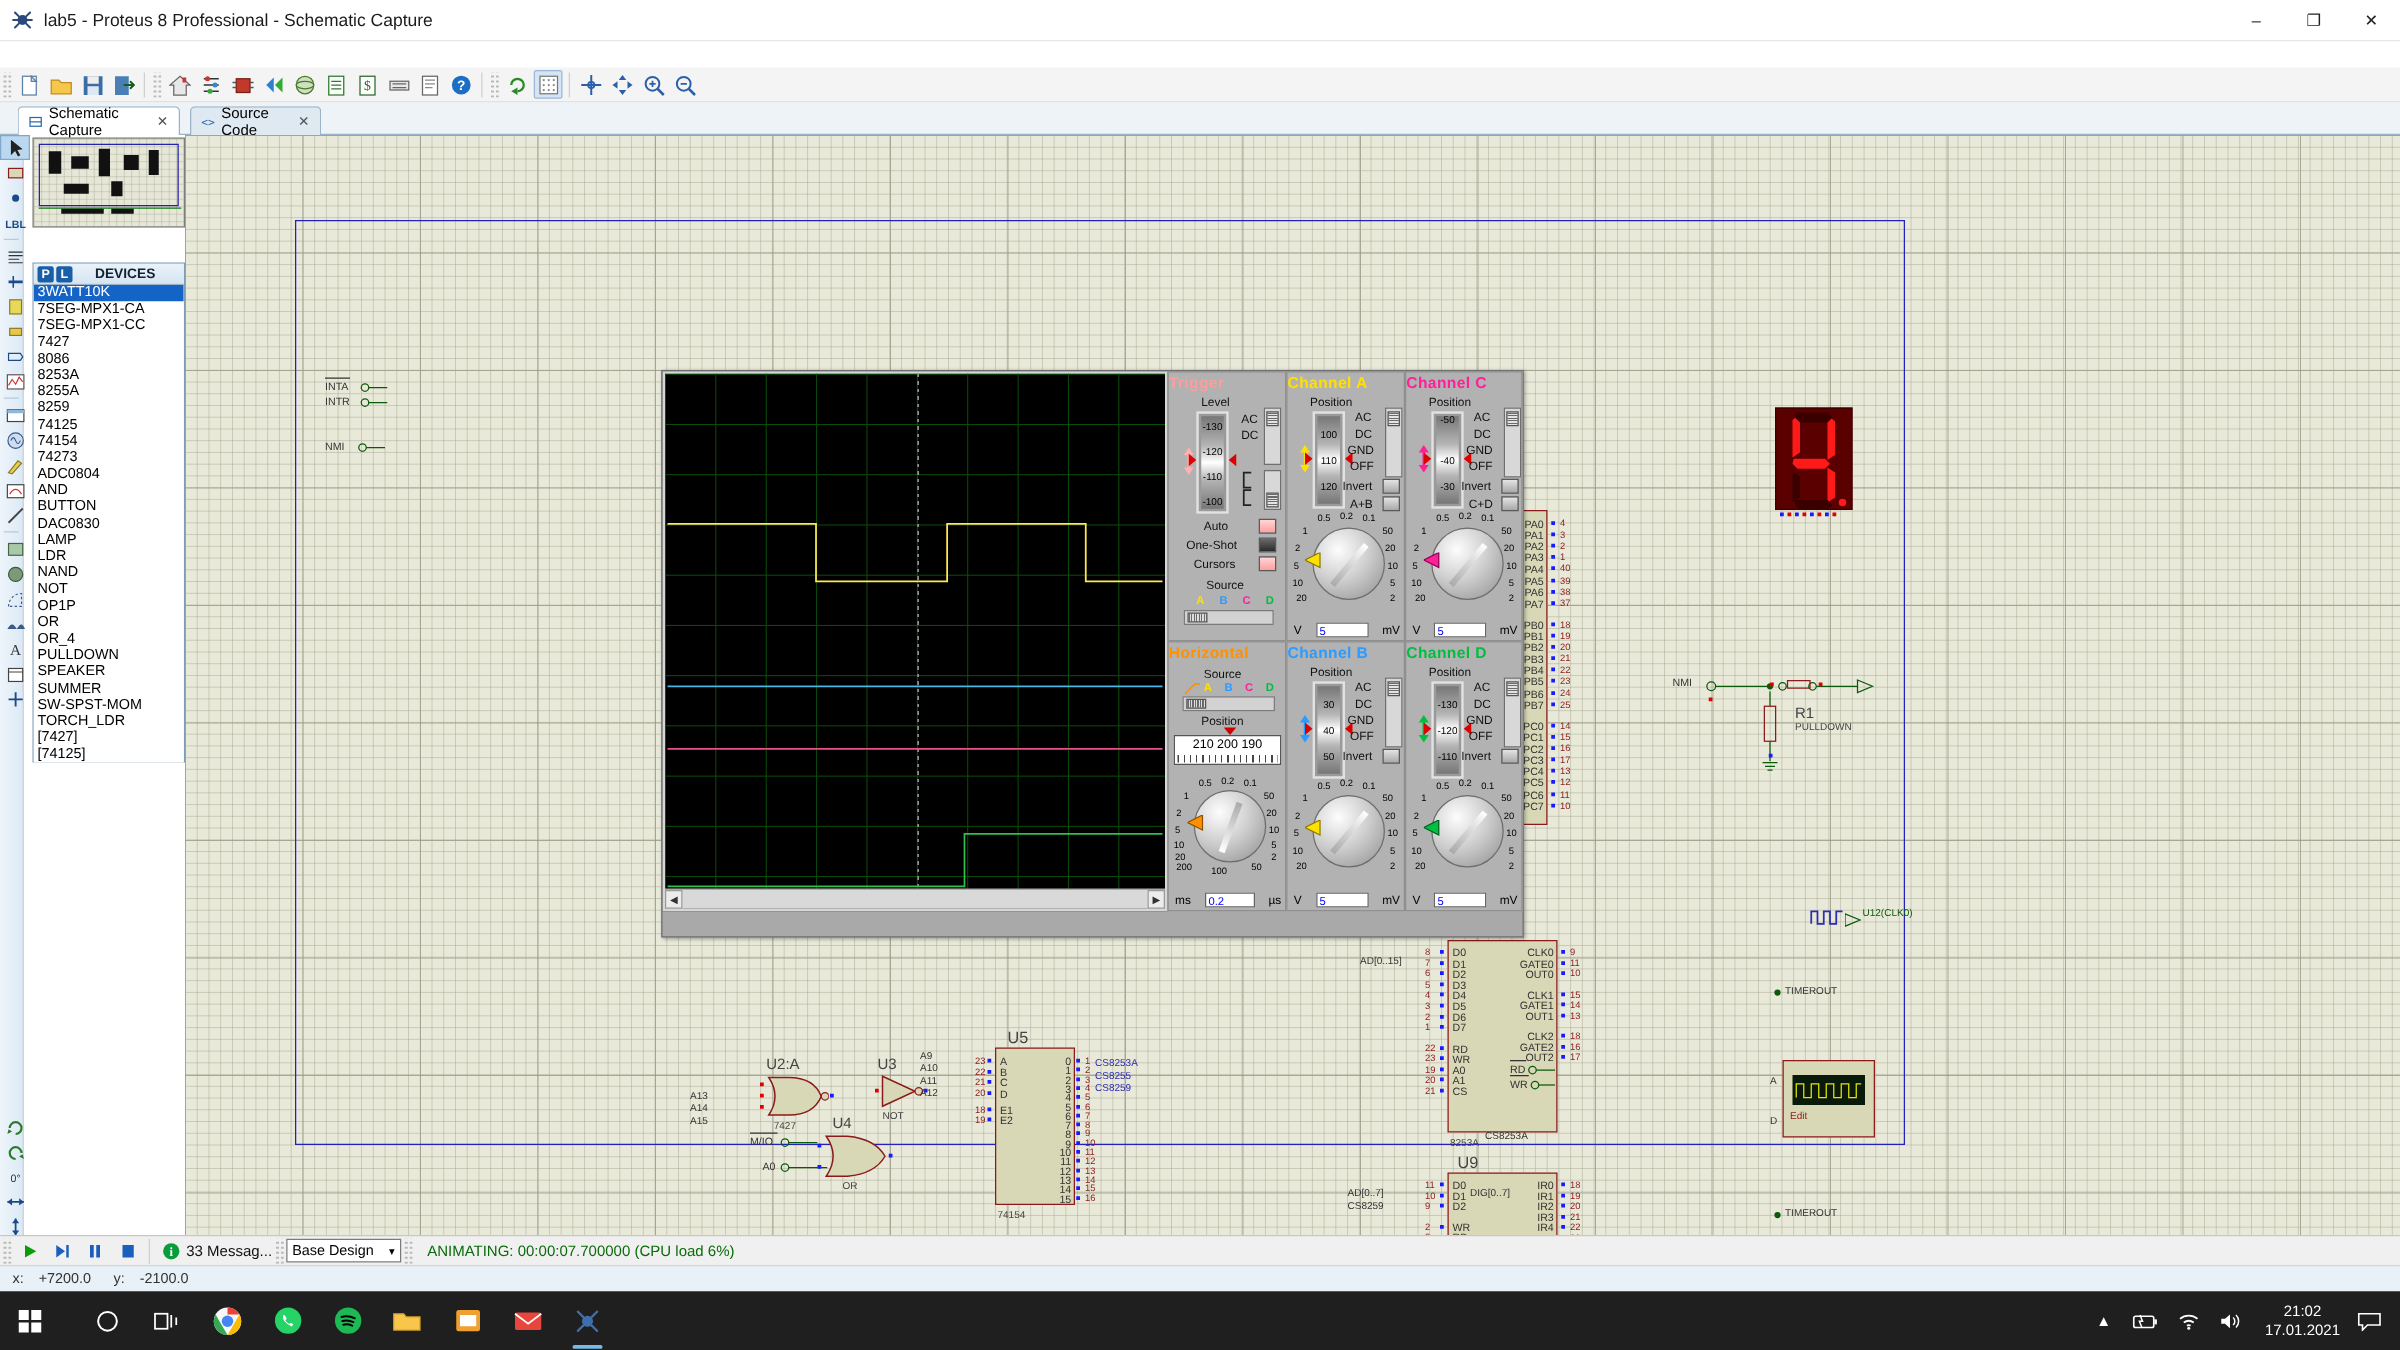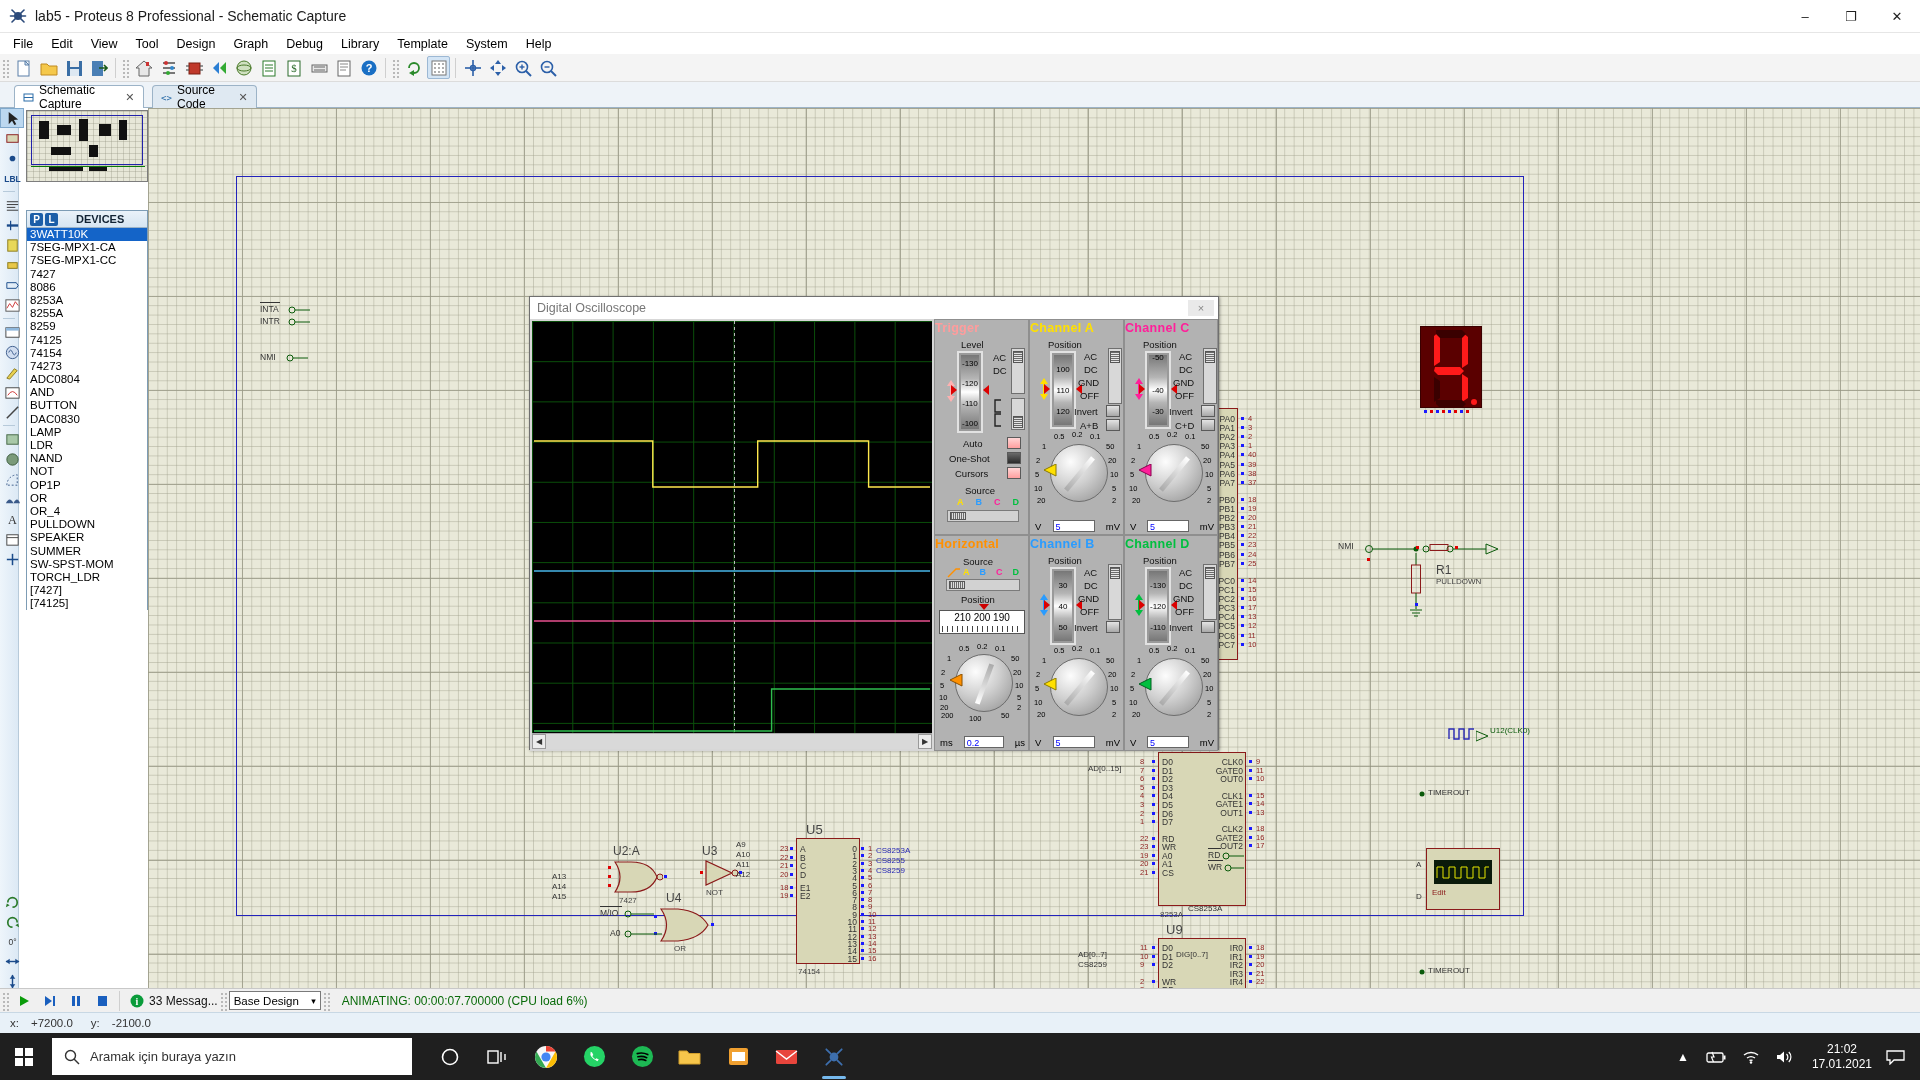--- a/index.html
+++ b/index.html
@@ -257,33 +257,20 @@
       </svg>
     </div>
     <div class="tb-title">lab5 - Proteus 8 Professional - Schematic Capture</div>
     <div class="tb-btns">
       <div class="tb-btn">–</div>
       <div class="tb-btn">❐</div>
       <div class="tb-btn close">✕</div>
     </div>
   </div>
 
-  <div class="menubar" id="menubar">
-      <div class="mi">File</div>
-      <div class="mi">Edit</div>
-      <div class="mi">View</div>
-      <div class="mi">Tool</div>
-      <div class="mi">Design</div>
-      <div class="mi">Graph</div>
-      <div class="mi">Debug</div>
-      <div class="mi">Library</div>
-      <div class="mi">Template</div>
-      <div class="mi">System</div>
-      <div class="mi">Help</div>
-    </div>
 
   <div class="toolbar" id="toolbar">
       <div class="tgrip"></div>
       <div class="tbtn">
         <svg width="18" height="18" viewBox="0 0 18 18">
           <rect x="3" y="2" width="11" height="15" fill="#fff" stroke="#5a7fa8"></rect>
           <path d="M10,2 L14,6 L10,6 Z" fill="#cfe0f0" stroke="#5a7fa8"></path>
         </svg>
       </div>
       <div class="tbtn">
@@ -1427,24 +1414,20 @@
       
       
     </div>
     <div class="part" style="left:1090px;top:930px">
       
       
       
     </div>
 
     <div class="scope">
-      <div class="sbar">
-        <span class="stitle">Digital Oscilloscope</span>
-        <span class="sclose">×</span>
-      </div>
       <div class="scopebody">
 
         <div class="crt">
           <div class="cgrid"></div>
           <div class="cursorline" style="left:202px"></div>
           <svg style="position:absolute;left:0;top:0" width="400" height="416" id="traces">
               <path d="M2.0,120.0 L120.8,120.0 L120.8,166.0 L225.7,166.0 L225.7,120.0 L336.6,120.0 L336.6,166.0 L398.0,166.0 " fill="none" stroke="#ffe94d" stroke-width="1.4"></path>
               <path d="M2.0,250.0 L398.0,250.0 " fill="none" stroke="#47b6e8" stroke-width="1.4"></path>
               <path d="M2.0,300.0 L398.0,300.0 " fill="none" stroke="#e8508f" stroke-width="1.4"></path>
               <path d="M2.0,410.0 L239.6,410.0 L239.6,368.0 L398.0,368.0 " fill="none" stroke="#2fbf4f" stroke-width="1.4"></path>
@@ -1860,27 +1843,20 @@
 
   <div class="taskbar">
     <div class="tb-start">
       <svg width="20" height="20" viewBox="0 0 20 20">
         <rect x="1" y="1" width="8" height="8" fill="#fff"></rect>
           <rect x="11" y="1" width="8" height="8" fill="#fff"></rect>
         <rect x="1" y="11" width="8" height="8" fill="#fff"></rect>
           <rect x="11" y="11" width="8" height="8" fill="#fff"></rect>
       </svg>
     </div>
-    <div class="tb-search">
-      <svg width="16" height="16" style="margin-left:12px">
-        <circle cx="6.5" cy="6.5" r="5" fill="none" stroke="#333" stroke-width="1.4"></circle>
-        <line x1="10" y1="10" x2="15" y2="15" stroke="#333" stroke-width="1.4"></line>
-      </svg>
-      <span class="txt">Aramak için buraya yazın</span>
-    </div>
 
     <div class="tb-app" style="margin-left:14px">
       <svg width="20" height="20">
           <circle cx="10" cy="10" r="7.5" fill="none" stroke="#fff" stroke-width="1.6"></circle>
         </svg>
     </div>
     <div class="tb-app">
       <svg width="22" height="18">
           <rect x="1" y="3" width="10" height="12" fill="none" stroke="#fff" stroke-width="1.4"></rect>
       <line x1="14" y1="4" x2="14" y2="14" stroke="#fff" stroke-width="1.4"></line>

